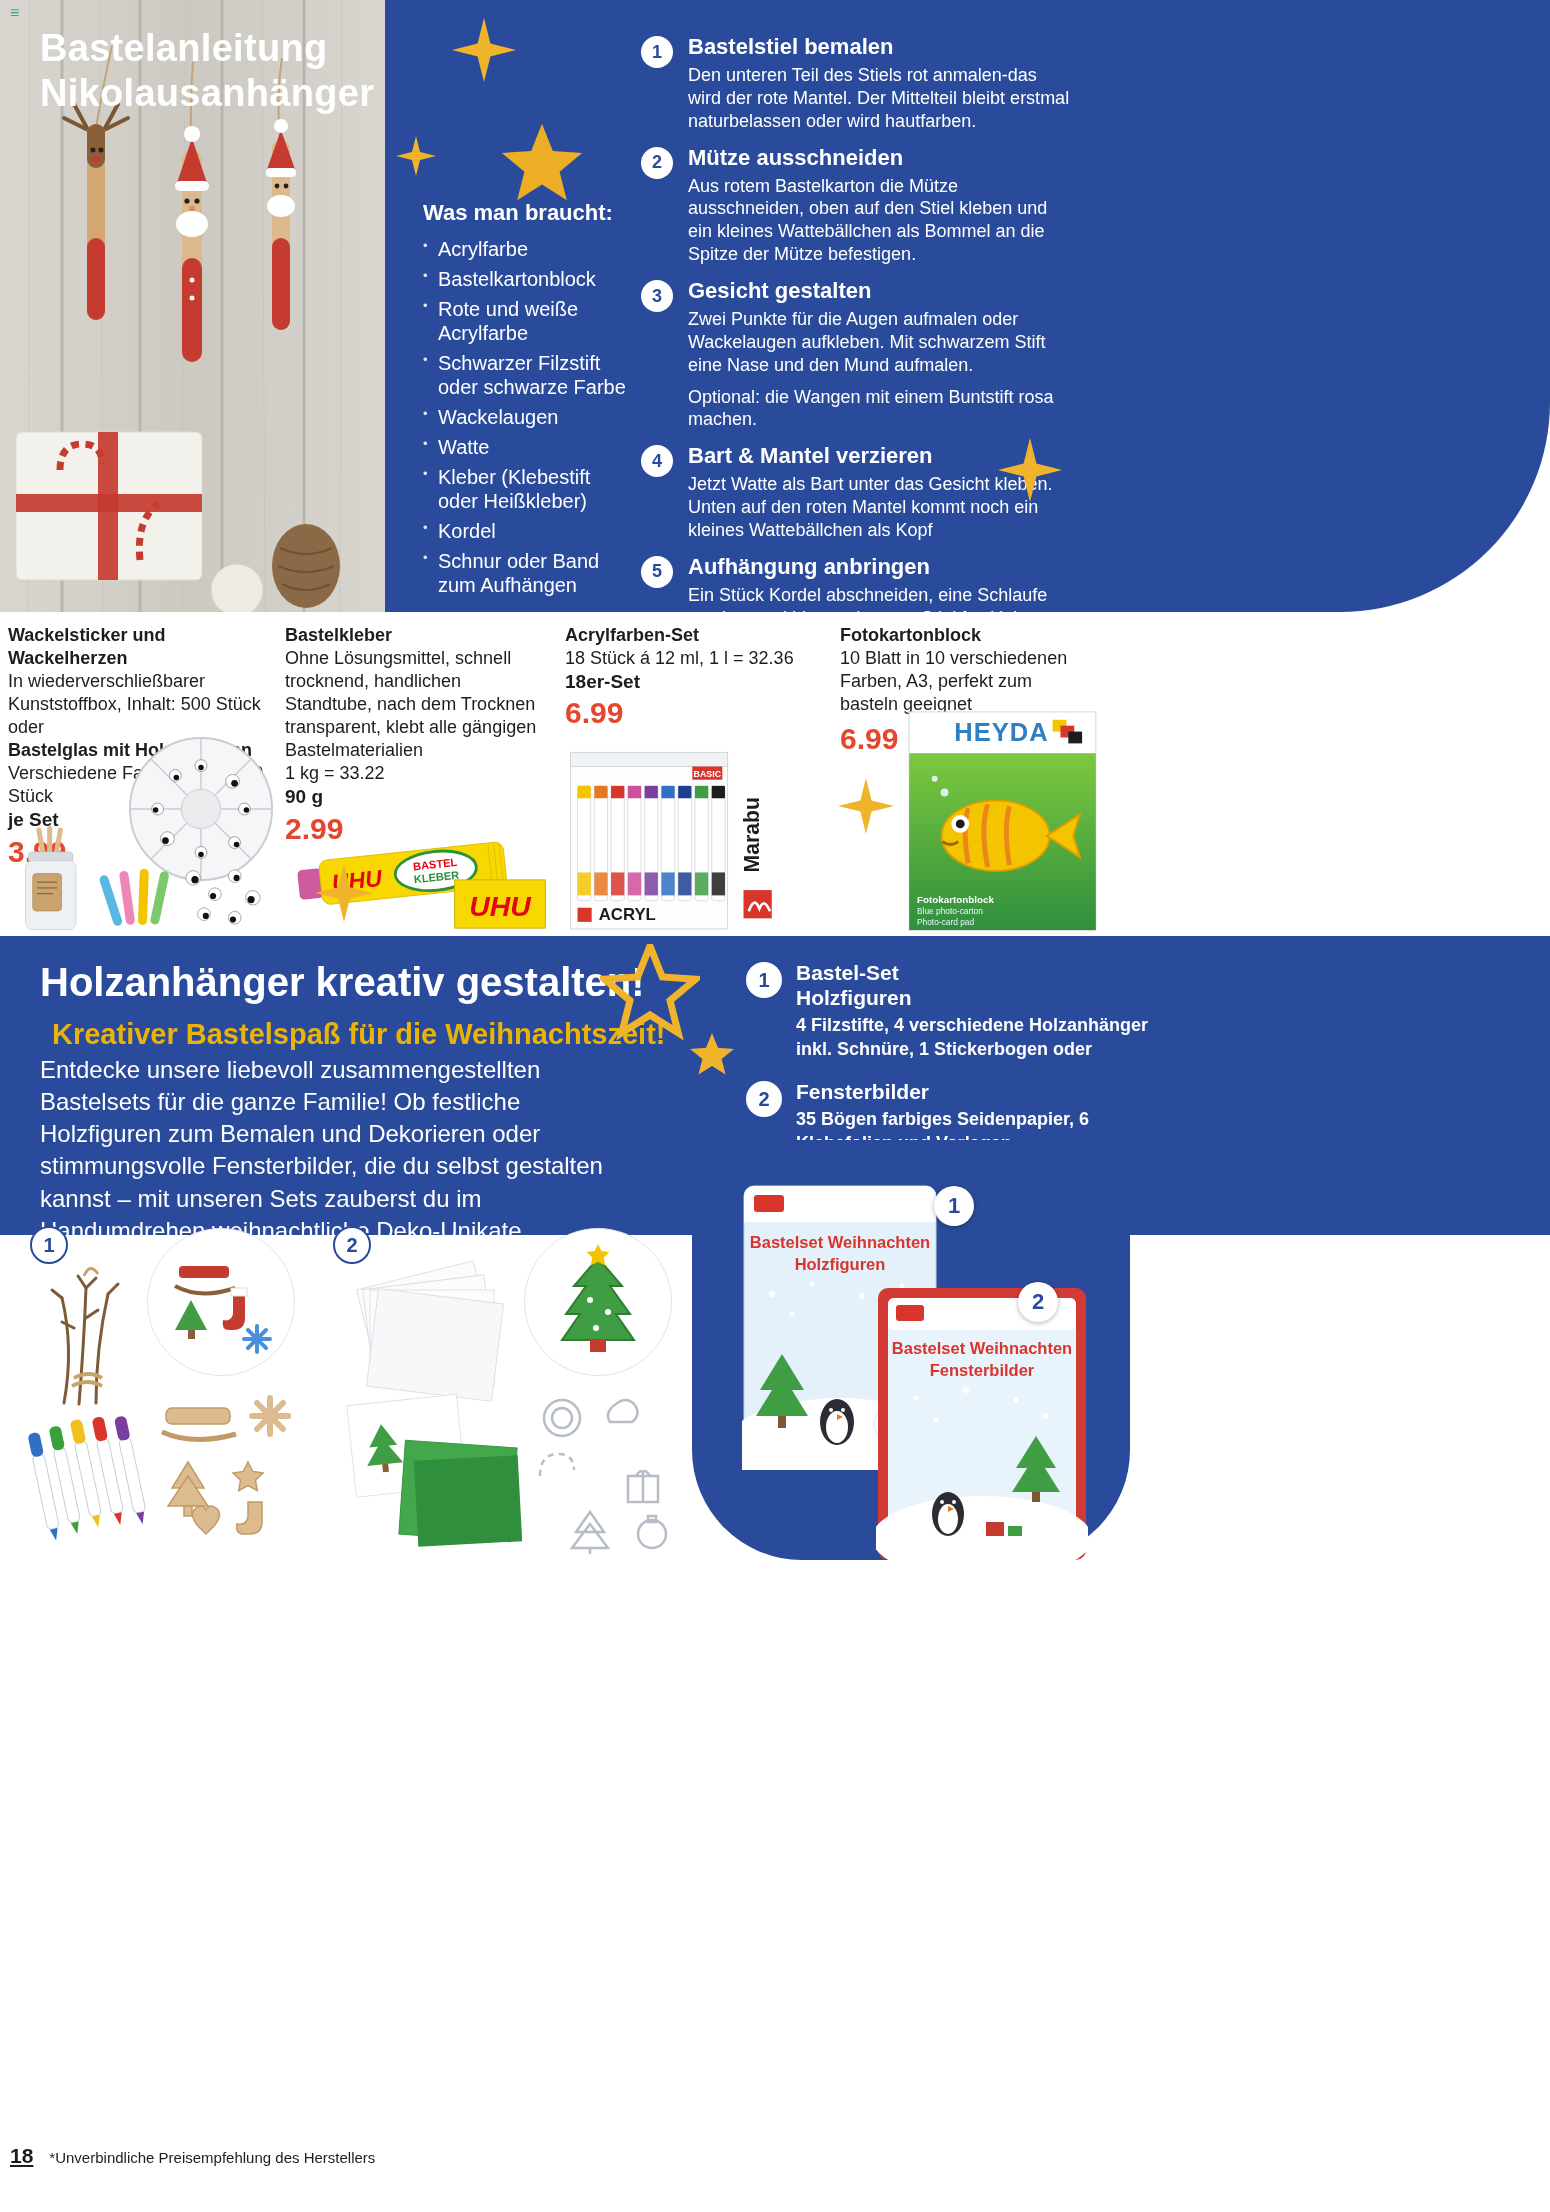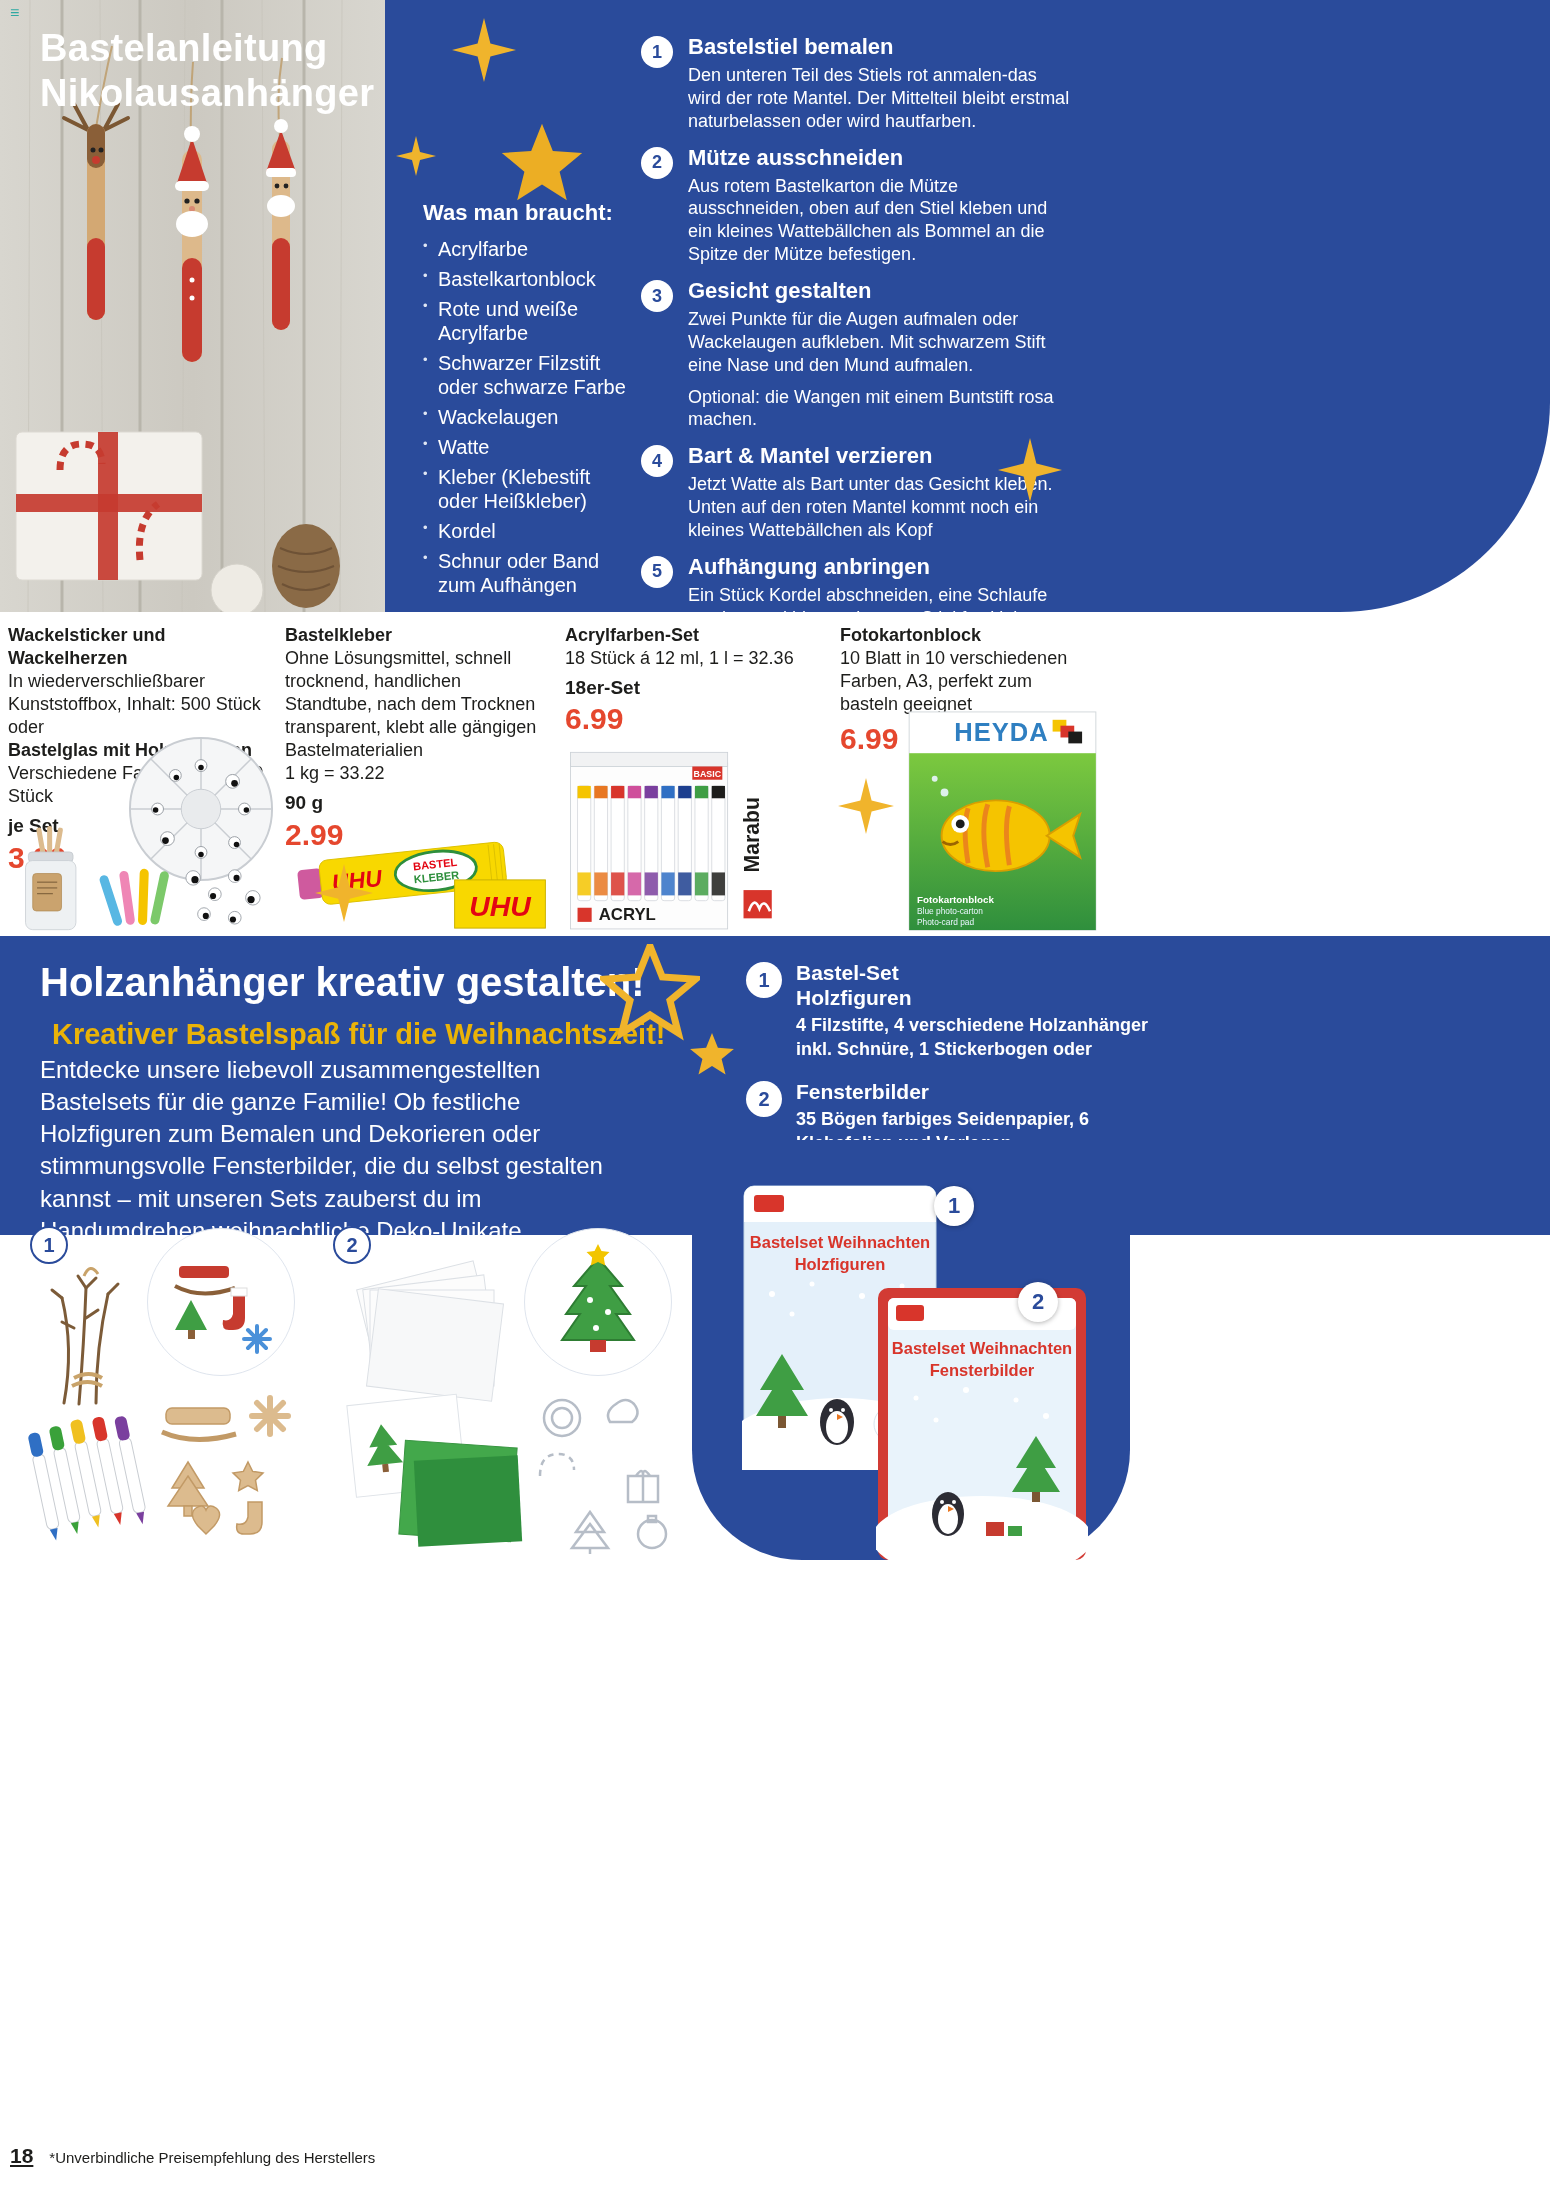--- a/index.html
+++ b/index.html
@@ -29,21 +29,21 @@
               font-weight:bold; font-size:18px; display:flex; align-items:center; justify-content:center; margin-top:2px; }
   .step-body { width:382px; }
   .step-title { font-size:22px; font-weight:bold; margin-bottom:4px; }
   .step-text { font-size:18px; line-height:1.27; }
   .step-text2 { margin-top:9px; }
 
   
   .products { left:0; top:618px; width:1430px; height:318px; }
   .pcol { position:absolute; top:6px; font-size:18px; line-height:1.28; }
   .p-title { font-weight:bold; }
-  .p-unit { font-weight:bold; margin-top:6px; font-size:19px; }
+  .p-unit { font-weight:bold; font-size:19px; }
   .p-price { color:#e5472e; font-weight:bold; font-size:30px; }
 
   
   .promo { left:0; top:936px; width:1550px; height:299px; background:#2a4b9b; color:#fff; }
   .promo-title { position:absolute; left:40px; top:24px; font-size:40px; font-weight:bold; }
   .promo-sub { position:absolute; left:52px; top:82px; font-size:29px; font-weight:bold; color:#eab308; }
   .promo-body { position:absolute; left:40px; top:118px; width:600px; font-size:24px; line-height:1.34; }
   .promo-right { position:absolute; left:746px; top:24px; width:445px; }
   .promo-item { display:flex; gap:14px; margin-bottom:18px; }
   .promo-num { flex:0 0 36px; width:36px; height:36px; border-radius:50%; background:#fff; color:#2a4b9b;

